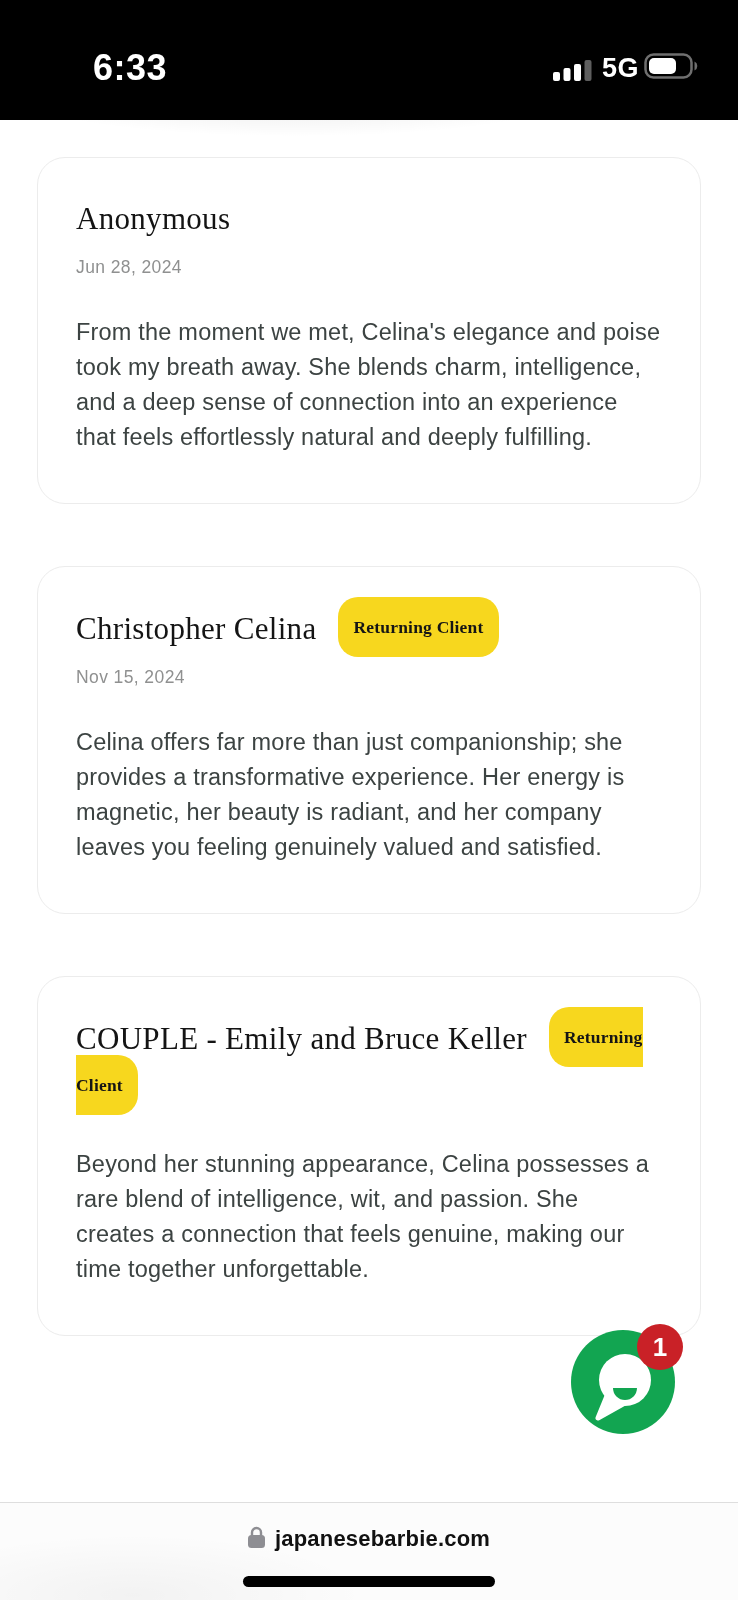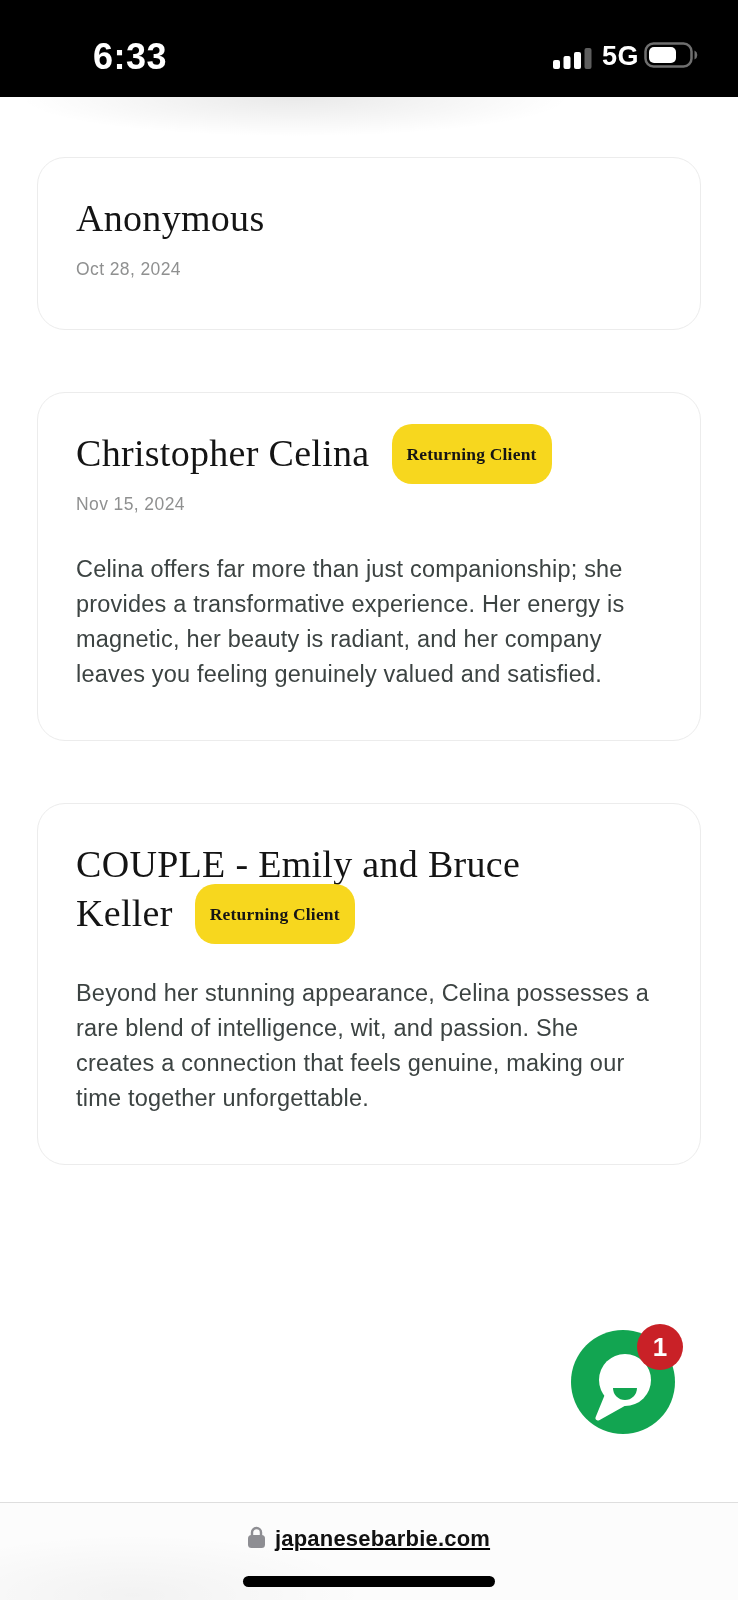--- a/index.html
+++ b/index.html
@@ -7,21 +7,21 @@
   body {
     width: 738px; height: 1600px;
     background: #ffffff;
     font-family: "Liberation Sans", sans-serif;
     position: relative;
     overflow: hidden;
   }
 
   
   .status-bar {
-    position: absolute; top: 0; left: 0; right: 0; height: 97px;
+    position: absolute; top: 0; left: 0; right: 0; height: 120px;
     background: #000;
     color: #fff;
     display: flex; align-items: center; justify-content: space-between;
     padding: 16px 38px 0 93px;
   }
   .status-time {
     font-size: 36px; font-weight: 700; letter-spacing: 0.5px;
   }
   .status-right { display: flex; align-items: center; gap: 5px; }
   .net-label { font-size: 27px; font-weight: 700; letter-spacing: 0.5px; }
@@ -40,21 +40,21 @@
   }
   .card {
     background: #fff;
     border: 1.5px solid #ececec;
     border-radius: 28px;
     padding: 38px 38px 48px 38px;
   }
   .card h2 { margin: 0; line-height: 45px; font-weight: 400; }
   .reviewer-name {
     font-family: "Liberation Serif", "DejaVu Serif", serif;
-    font-size: 38px; color: #141414; letter-spacing: 0.3px;
+    font-size: 31px; color: #141414; letter-spacing: 0.3px;
   }
   .badge {
     display: inline;
     background: #F7D71E;
     color: #151515;
     font-family: "Liberation Serif", "DejaVu Serif", serif;
     font-weight: 700;
     font-size: 17.5px;
     padding: 20px 15px;
     border-radius: 20px;
@@ -90,21 +90,20 @@
     font-size: 26px; font-weight: 600;
   }
 
   
   .browser-bar {
     position: absolute; left: 0; right: 0; top: 1502px; bottom: 0;
     background:
       radial-gradient(45% 90% at 18% 95%, rgba(0,0,0,0.04), rgba(0,0,0,0) 70%),
       #fcfcfc;
     border-top: 1px solid #dedede;
-    text-decoration: underline;
   }
   .url-row {
     margin-top: 23px;
     display: flex; align-items: center; justify-content: center; gap: 10px;
     cursor: pointer;
   }
   .url-text {
     font-size: 22px; font-weight: 700; color: #111; letter-spacing: 0.2px;
   }
   .home-indicator {
@@ -139,21 +138,22 @@
 </header>
 
 <div class="top-shadow"></div>
 
 <main class="content">
 
   <article class="card">
     <h2>
       <span class="reviewer-name">Anonymous</span>
     </h2>
-    <div class="review-date">Oct 28, 2024</div>
+    <div class="review-date">Jun 28, 2024</div>
+    <p class="review-text">From the moment we met, Celina's elegance and poise took my breath away. She blends charm, intelligence, and a deep sense of connection into an experience that feels effortlessly natural and deeply fulfilling.</p>
   </article>
 
   <article class="card">
     <h2>
       <span class="reviewer-name">Christopher Celina</span><span class="badge">Returning Client</span>
     </h2>
     <div class="review-date">Nov 15, 2024</div>
     <p class="review-text">Celina offers far more than just companionship; she provides a transformative experience. Her energy is magnetic, her beauty is radiant, and her company leaves you feeling genuinely valued and satisfied.</p>
   </article>
 

